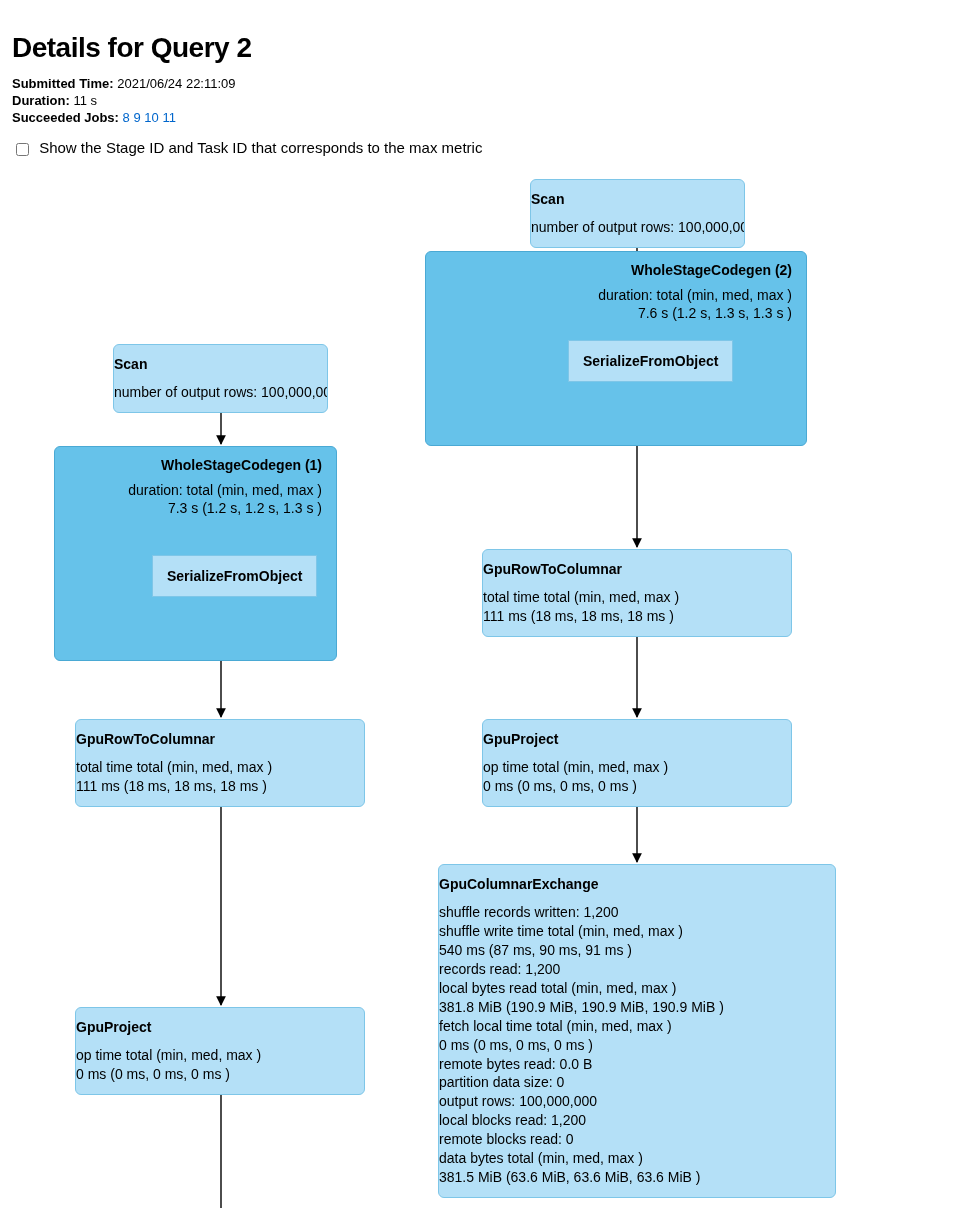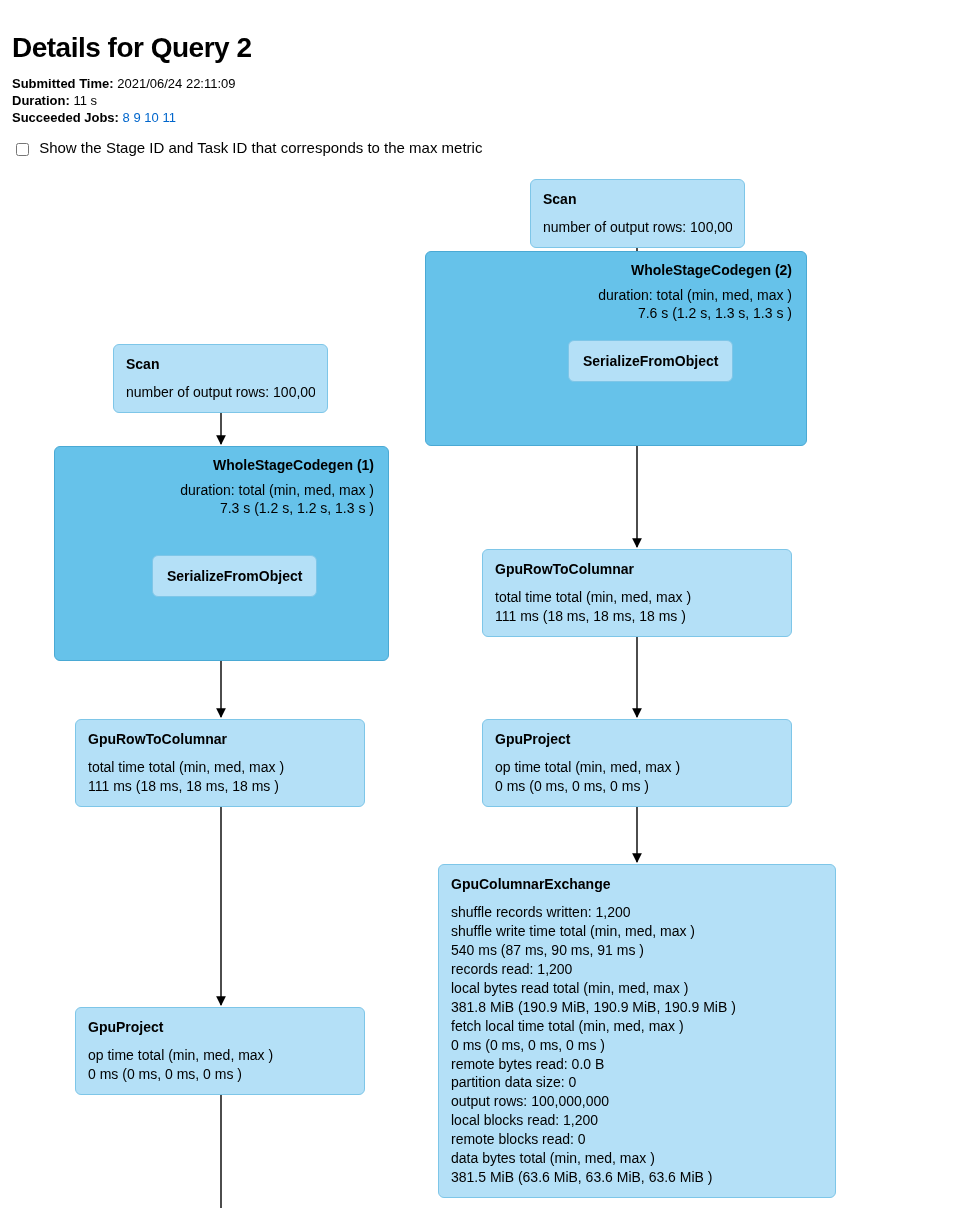--- a/index.html
+++ b/index.html
@@ -30,21 +30,21 @@
     width: 940px;
     height: 1060px;
     margin-top: 4px;
   }
 
   .node {
     position: absolute;
     background: #b4e0f7;
     border: 1px solid #7ec6e8;
     border-radius: 6px;
-    padding: 10px 12px;
+    padding: 10px 0;
     font-size: 14px;
     line-height: 1.35;
   }
   .node .title { font-weight: 700; margin-bottom: 10px; }
   .node .metrics div { white-space: nowrap; overflow: hidden; }
 
   .stage-box {
     position: absolute;
     background: #66c2ea;
     border: 1px solid #4aa9d4;
@@ -53,21 +53,21 @@
     font-size: 14px;
     text-align: right;
   }
   .stage-box .stage-title { font-weight: 700; margin-bottom: 8px; }
   .stage-box .stage-sub { line-height: 1.35; }
 
   .inner-node {
     position: absolute;
     background: #b4e0f7;
     border: 1px solid #7ec6e8;
-    border-radius: 6px;
+    border-radius: 0;
     padding: 12px 14px;
     font-size: 14px;
     font-weight: 700;
   }
 
   svg.edges {
     position: absolute;
     left: 0; top: 0;
     width: 100%; height: 100%;
     pointer-events: none;
@@ -169,21 +169,21 @@
     </div>
   </div>
 
   <div class="node" style="left:101px; top:173px; width:215px;">
     <div class="title">Scan</div>
     <div class="metrics">
         <div>number of output rows: 100,000,000</div>
       </div>
   </div>
 
-  <div class="stage-box" style="left:42px; top:275px; width:335px; height:215px;">
+  <div class="stage-box" style="left:42px; top:275px; width:283px; height:215px;">
     <div class="stage-title">WholeStageCodegen (1)</div>
     <div class="stage-sub">duration: total (min, med, max )</div>
     <div class="stage-sub">7.3 s (1.2 s, 1.2 s, 1.3 s )</div>
     <div class="inner-node" style="left:97px; top:108px;">SerializeFromObject</div>
   </div>
 
   <div class="node" style="left:63px; top:548px; width:290px;">
     <div class="title">GpuRowToColumnar</div>
     <div class="metrics">
       <div>total time total (min, med, max )</div>

